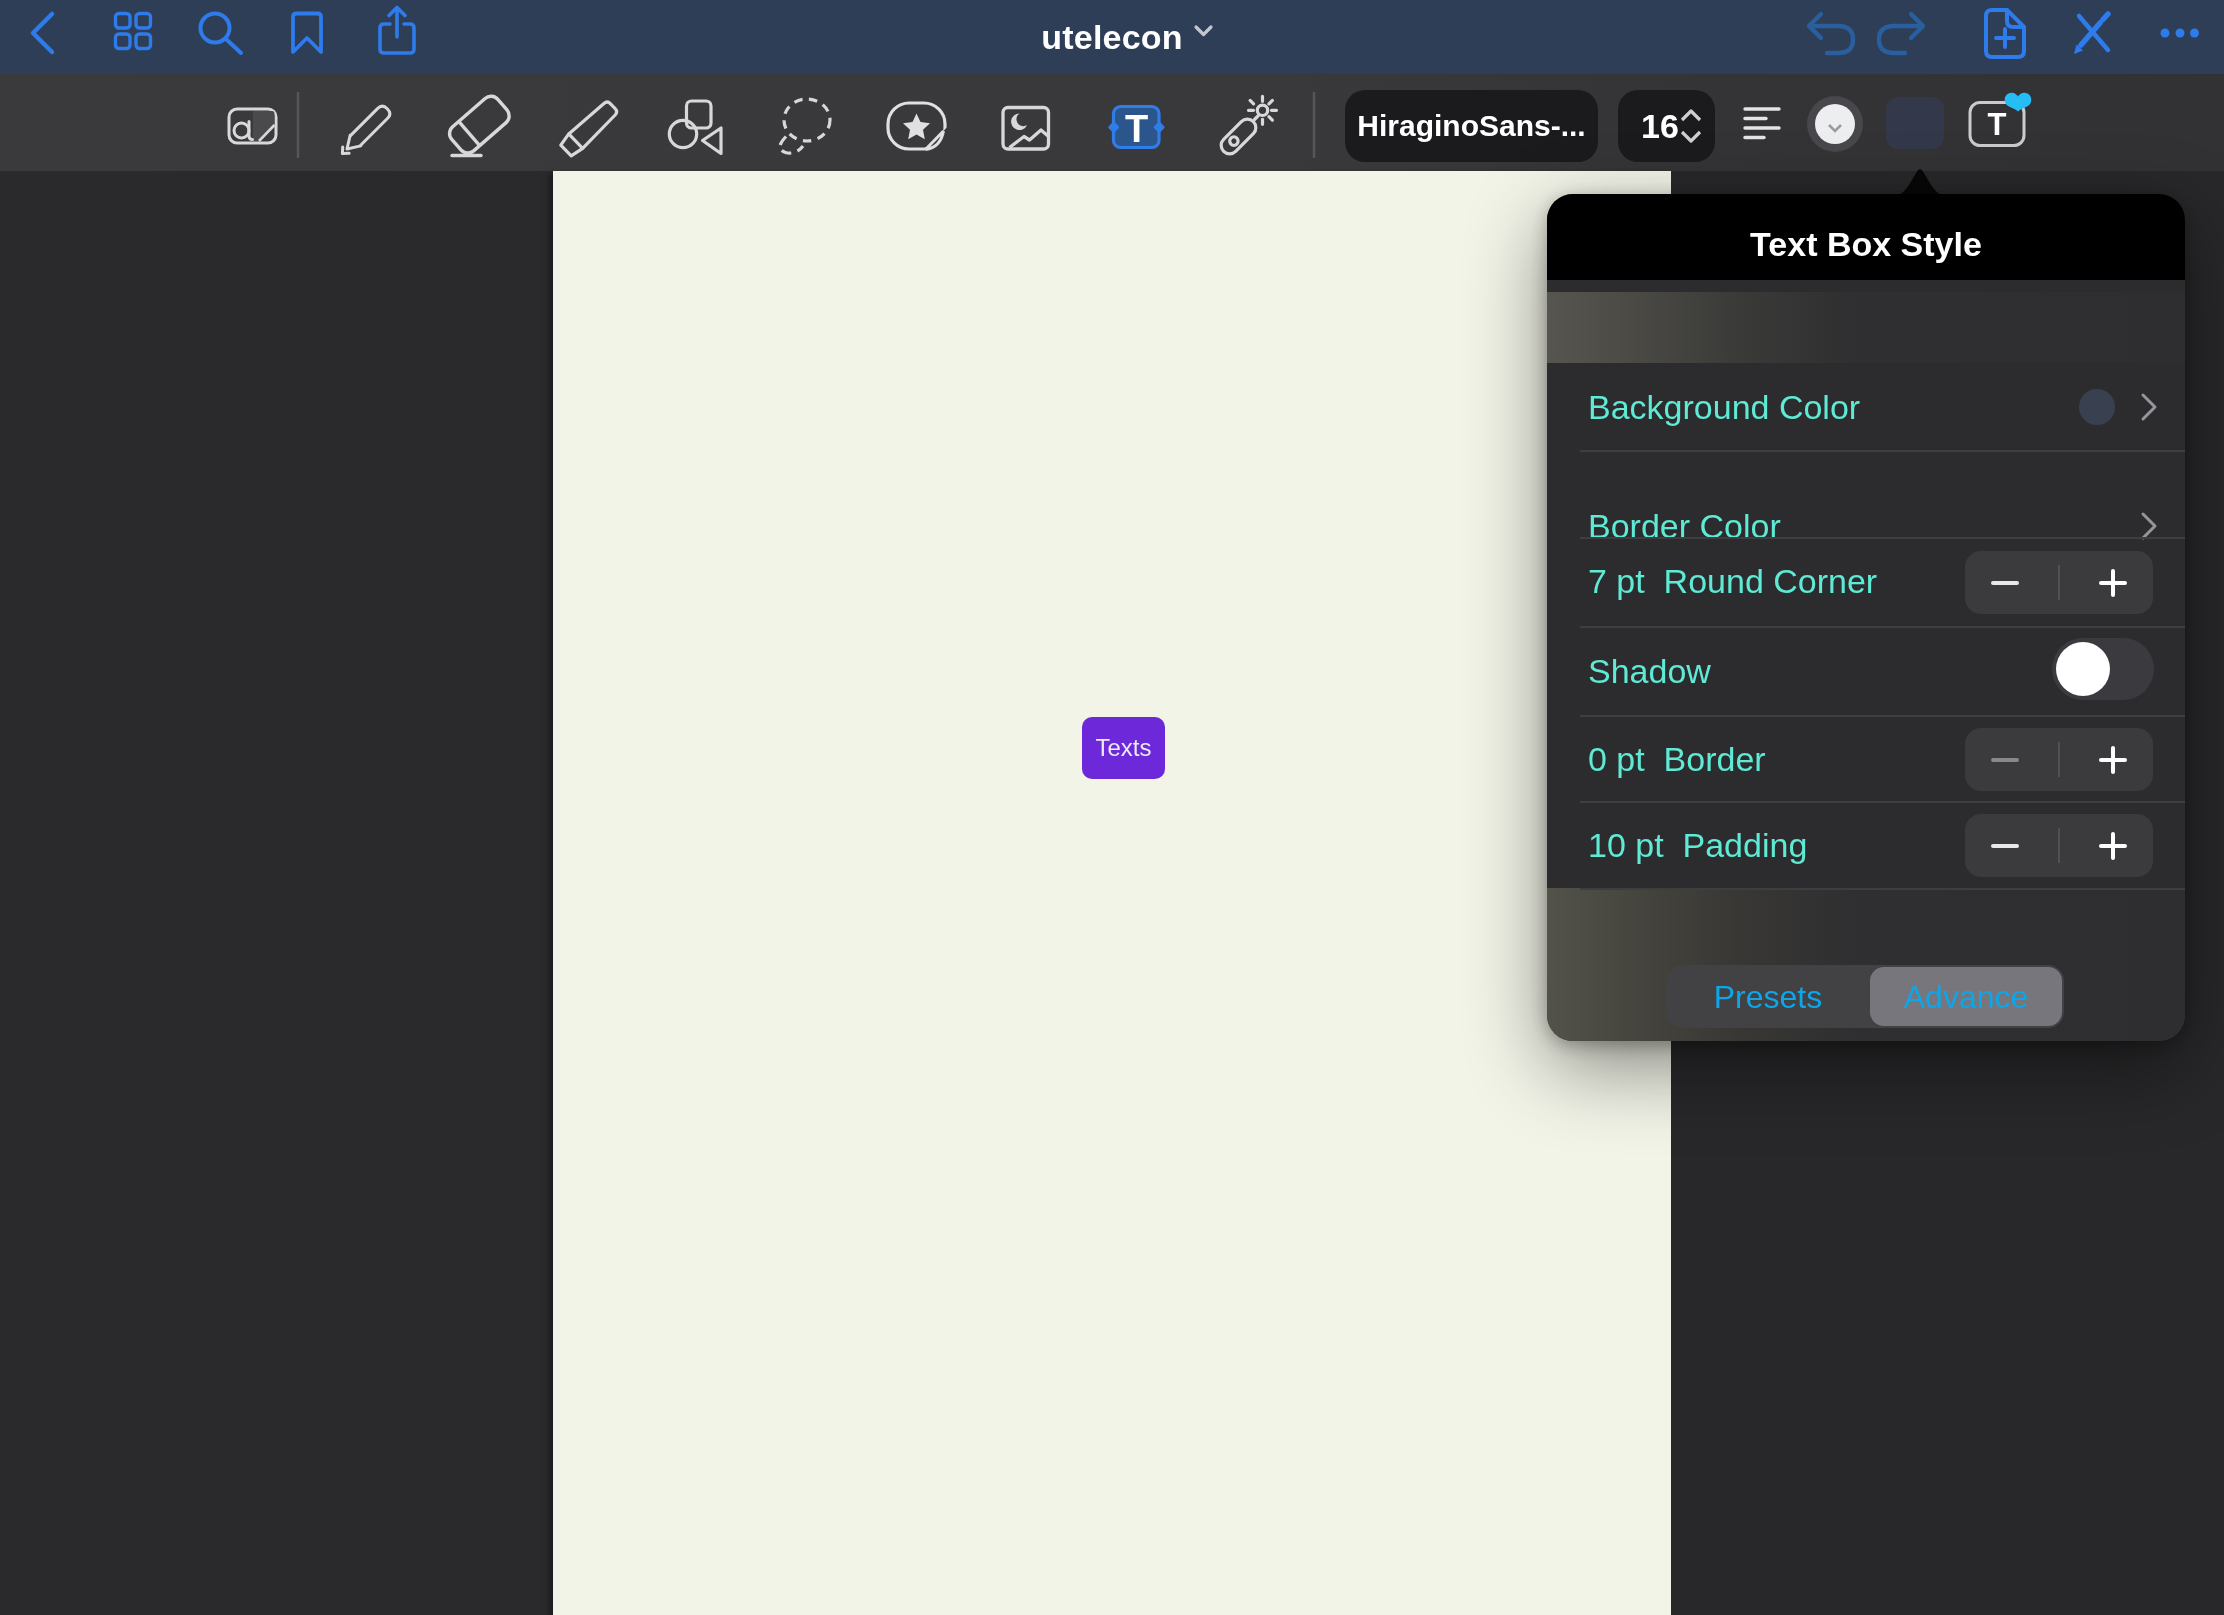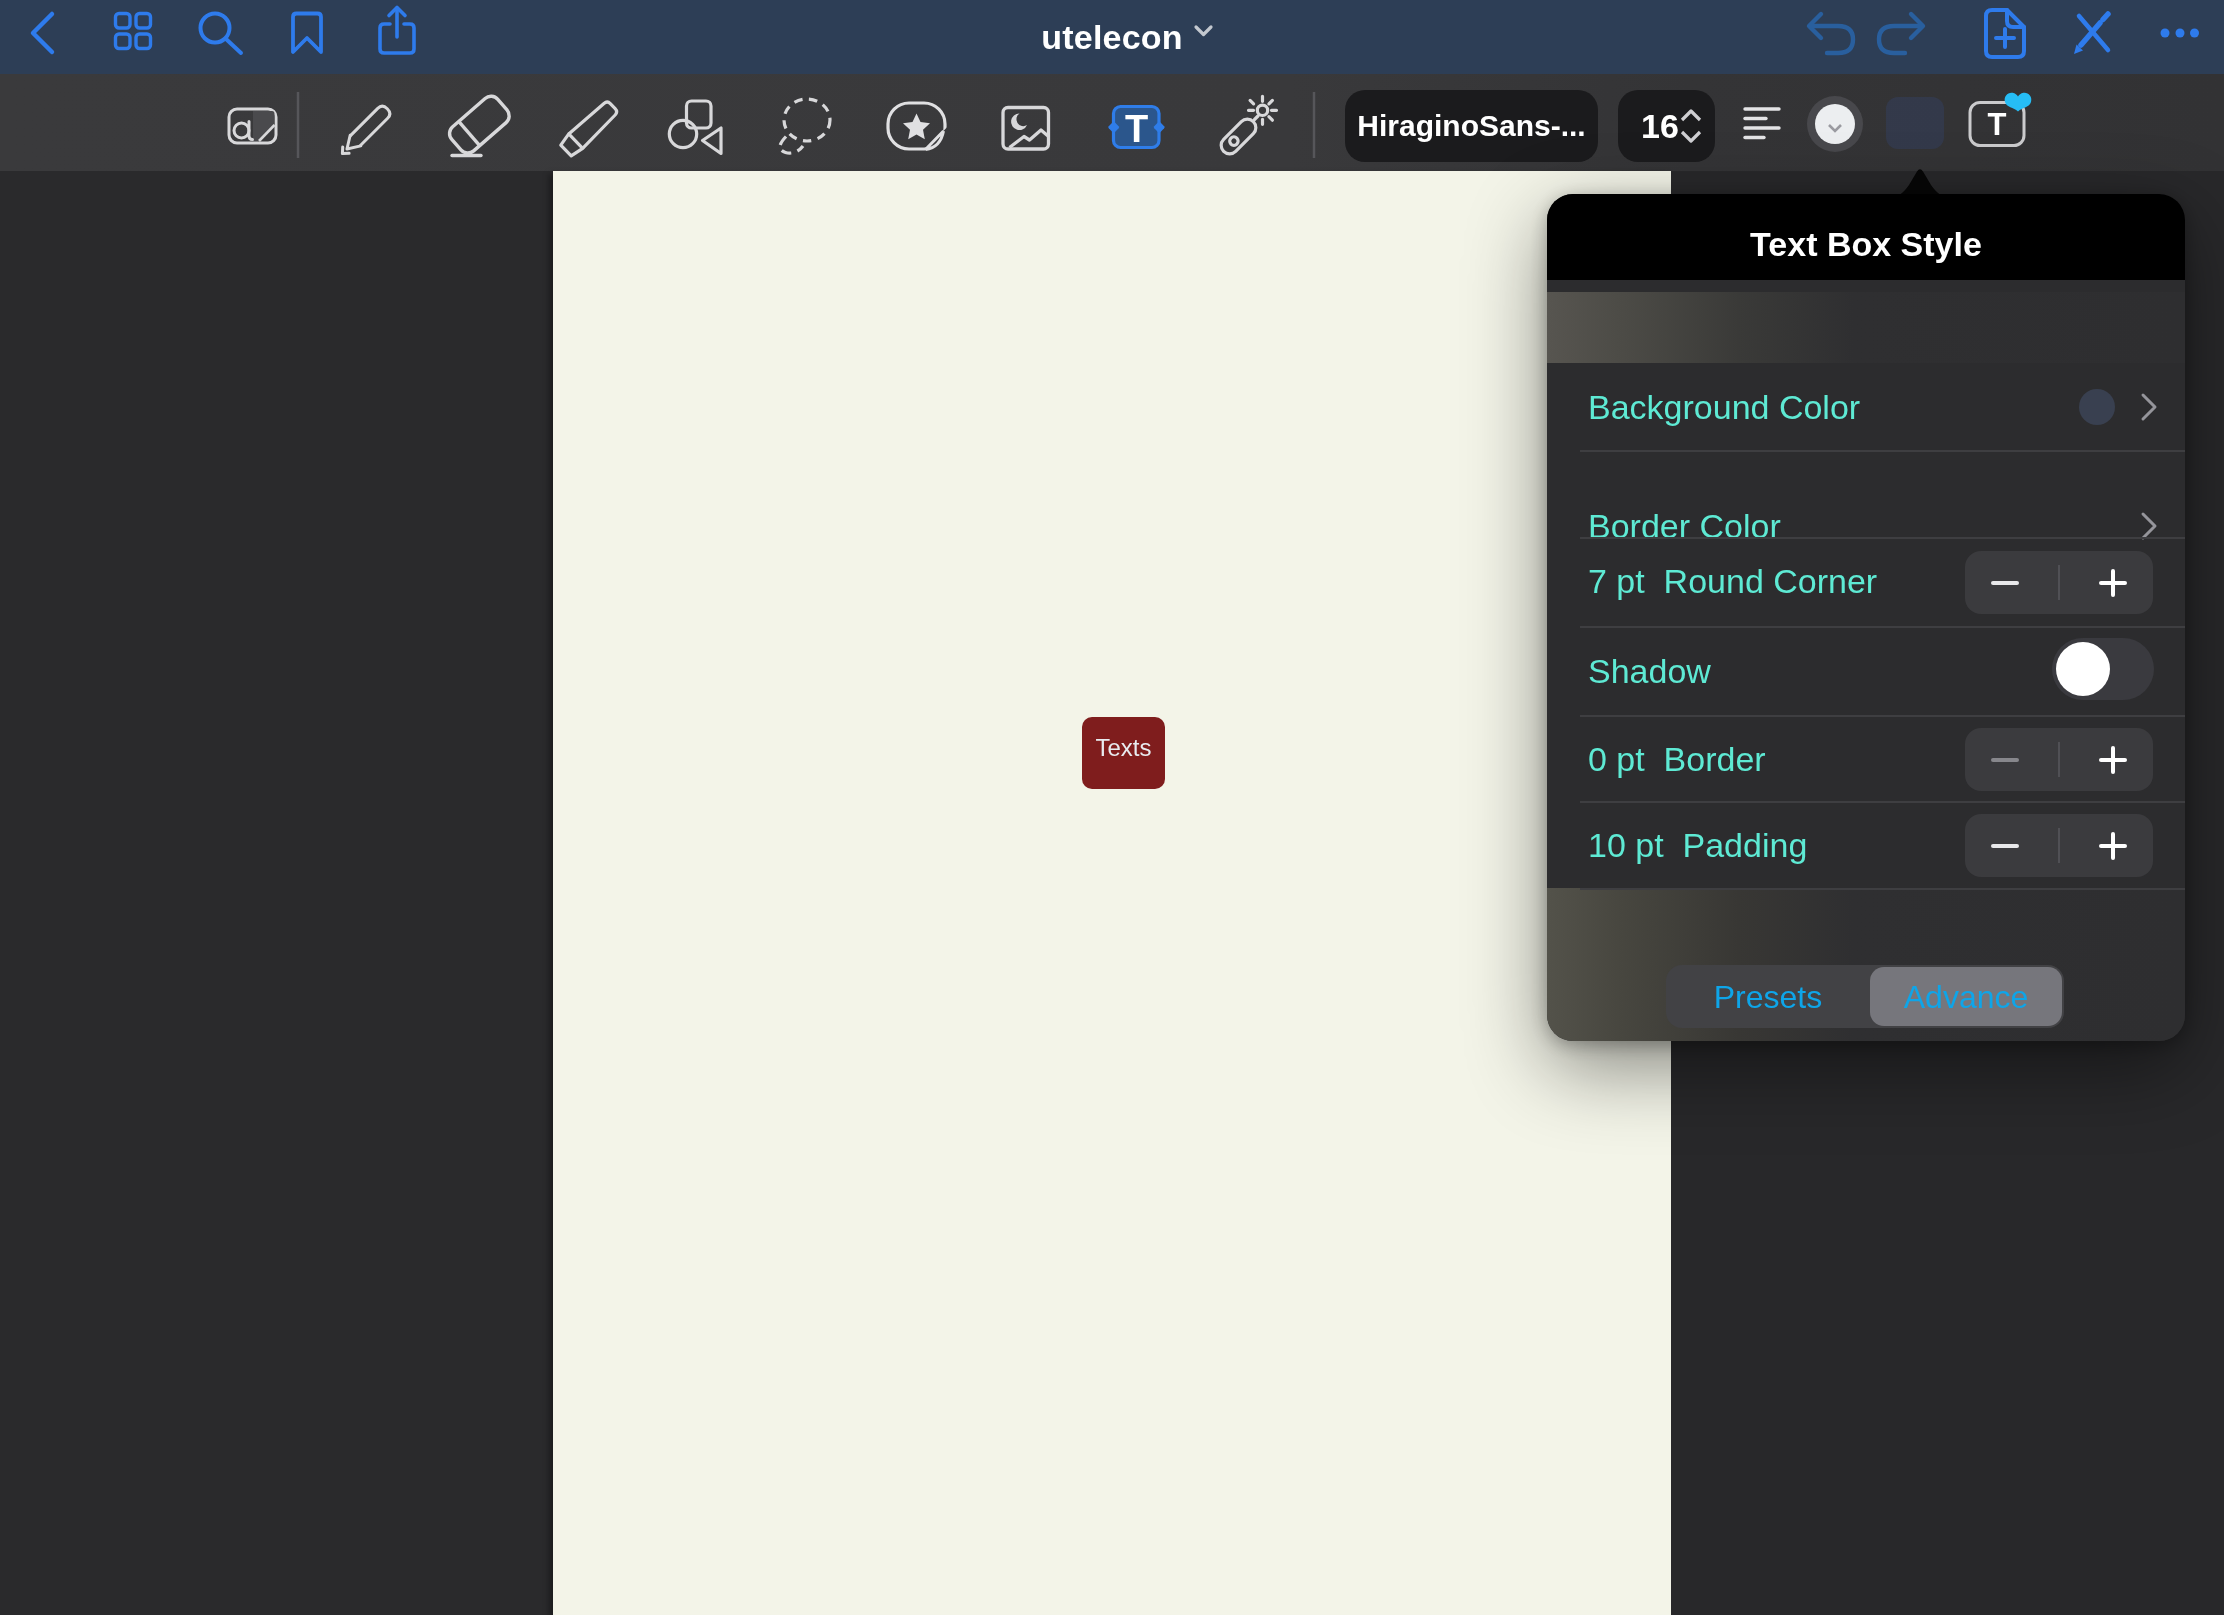--- a/index.html
+++ b/index.html
@@ -16,21 +16,21 @@
   .pill{background:#1b1b1d;border-radius:20px;color:#fff;}
   #fontpill{left:1345px;top:90px;width:253px;height:72px;line-height:72px;text-align:center;
     font-size:30px;font-weight:bold;}
   #sizepill{left:1618px;top:90px;width:97px;height:72px;}
   #sizepill span{position:absolute;left:23px;top:0;line-height:72px;font-size:34px;font-weight:bold;}
   #pressedbtn{left:1886px;top:97px;width:58px;height:52px;border-radius:12px;background:rgba(52,66,104,0.42);}
   
   #page{left:553px;top:171px;width:1118px;height:1444px;background:#f3f4e8;
         box-shadow:-4px 3px 6px rgba(0,0,0,0.35);}
   #rightbg{left:1671px;top:171px;width:553px;height:1444px;background:#28282a;}
-  #textsbox{left:1082px;top:717px;width:83px;height:72px;border-radius:10px;background:#7f1d1d;
+  #textsbox{left:1082px;top:717px;width:83px;height:62px;border-radius:10px;background:#6d28d9;
      color:#e8ebef;font-size:24px;text-align:center;line-height:62px;}
   
   #panel{left:1547px;top:194px;width:638px;height:847px;border-radius:26px;overflow:hidden;
      background:#2c2c2e;box-shadow:0 26px 80px rgba(0,0,0,0.45),0 4px 18px rgba(0,0,0,0.28);}
   #phead{left:0;top:0;width:638px;height:86px;background:#000;color:#fff;text-align:center;
      line-height:100px;font-size:34px;font-weight:bold;}
   .band{left:0;width:638px;background:linear-gradient(90deg,#575550 0%,#4c4b46 12%,#3a3a38 30%,#2f2f31 48%,#2e2e30 100%);}
   #bandtop{top:98px;height:71px;}
   #bandbot{top:694px;height:153px;background:linear-gradient(90deg,#53524a 0%,#47463f 12%,#383734 30%,#2f2f31 48%,#2e2e30 100%);}
   .row{left:0;width:638px;height:87px;color:#5eead4;font-size:34px;}

